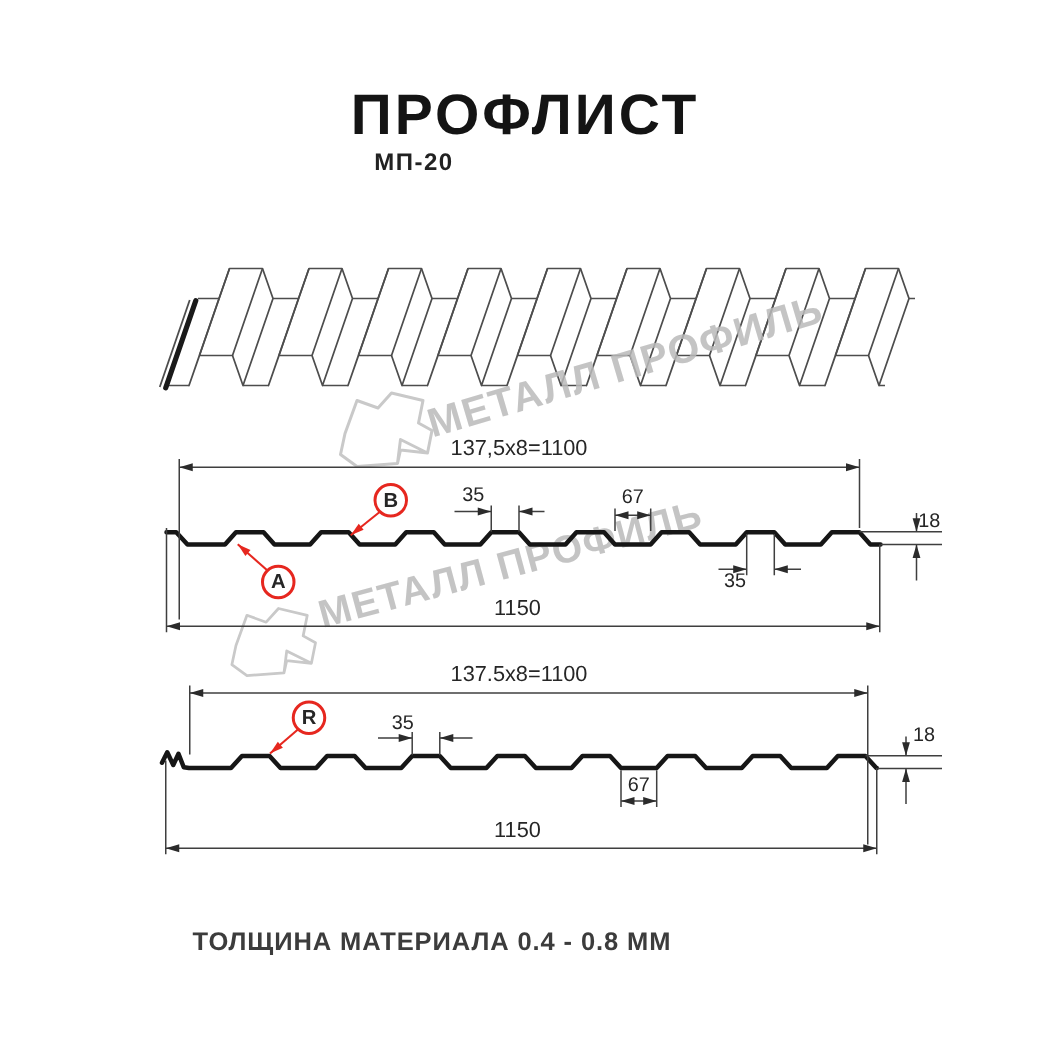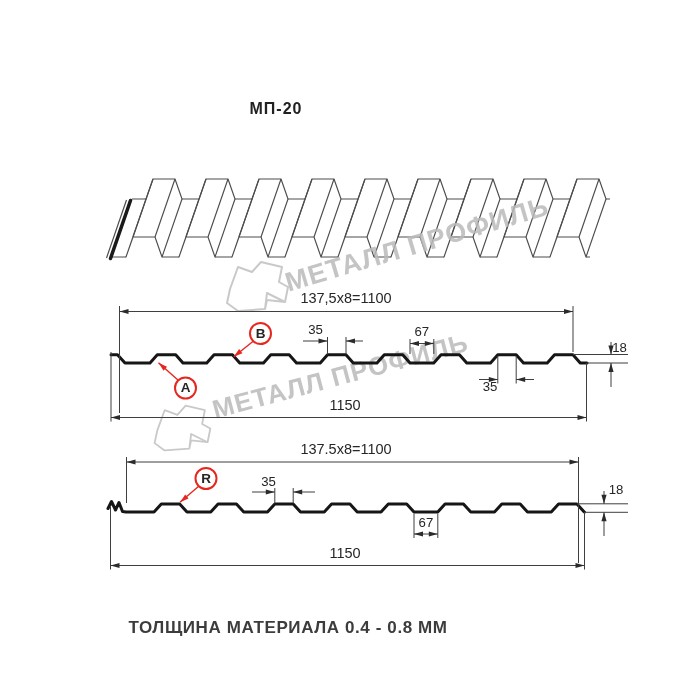--- a/index.html
+++ b/index.html
@@ -128,15 +128,16 @@
     <text class="dimbig" x="345" y="558" text-anchor="middle">1150</text>
     <text class="dim" x="268.5" y="486" text-anchor="middle">35</text>
     <text class="dim" x="425.9" y="527" text-anchor="middle">67</text>
     <text class="dim" x="616" y="494" text-anchor="middle">18</text>
 
     <text class="redlbl" x="185.5" y="392.3" text-anchor="middle" fill="#e6271f">A</text>
     <text class="redlbl" x="260.5" y="337.8" text-anchor="middle" fill="#e6271f">B</text>
     <text class="redlbl" x="206" y="482.8" text-anchor="middle" fill="#e6271f">R</text>
   </svg>
 
+  <div class="abs" id="title">ПРОФЛИСТ</div>
   <div class="abs" id="subtitle">МП-20</div>
   <div class="abs" id="footer">ТОЛЩИНА МАТЕРИАЛА 0.4 - 0.8 ММ</div>
 </div>
 
 </body></html>

